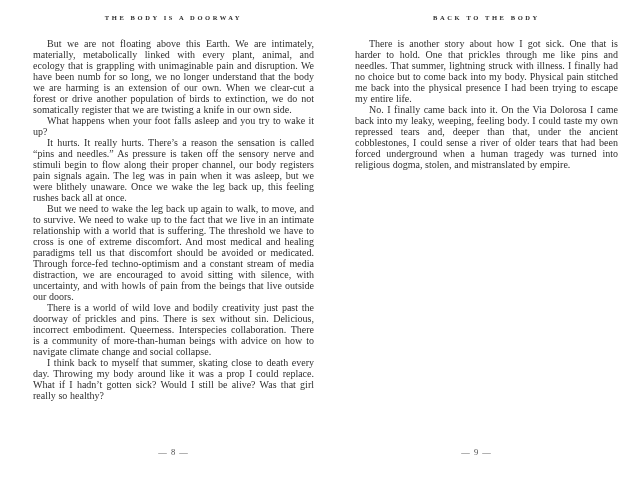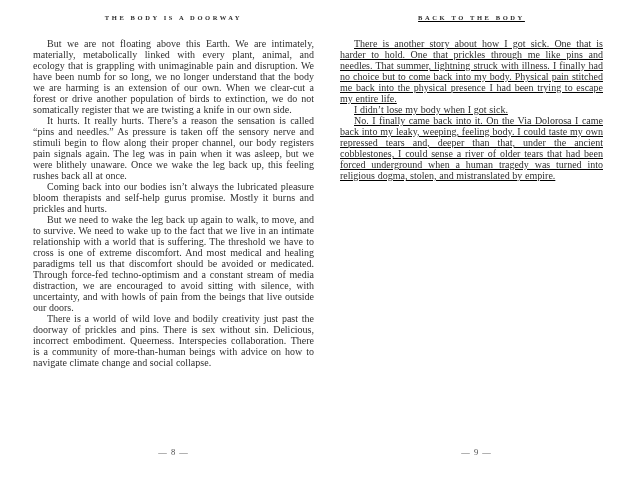--- a/index.html
+++ b/index.html
@@ -13,21 +13,21 @@
     height: 478px;
     background: #ffffff;
     overflow: hidden;
     font-family: "Liberation Serif", "DejaVu Serif", serif;
   }
   .text-col {
     position: absolute;
     top: 14px;
   }
   .col-left  { left: 33px;  width: 281px; }
-  .col-right { left: 340px; width: 263px; text-decoration: underline; }
+  .col-right { left: 355px; width: 263px; }
   .running-head {
     text-align: center;
     font-size: 6.5px;
     font-weight: 700;
     letter-spacing: 2.6px;
     color: #2b2b2b;
     margin: 0 0 17px 0;
     text-transform: uppercase;
     white-space: nowrap;
   }
@@ -54,32 +54,32 @@
 </style>
 </head>
 <body>
 
 <div class="spread">
 
   <div class="text-col col-left">
     <div class="running-head">THE BODY IS A DOORWAY</div>
     <div class="body-text">
       <p>But we are not floating above this Earth. We are intimately, materially, metabolically linked with every plant, animal, and ecology that is grappling with unimaginable pain and disruption. We have been numb for so long, we no longer understand that the body we are harming is an extension of our own. When we clear-cut a forest or drive another population of birds to extinction, we do not somatically register that we are twisting a knife in our own side.</p>
+      <p>What happens when your foot falls asleep and you try to wake it up?</p>
       <p>It hurts. It really hurts. There’s a reason the sensation is called “pins and needles.” As pressure is taken off the sensory nerve and stimuli begin to flow along their proper channel, our body registers pain signals again. The leg was in pain when it was asleep, but we were blithely unaware. Once we wake the leg back up, this feeling rushes back all at once.</p>
-      <p>Coming back into our bodies isn’t always the lubricated pleasure bloom therapists and self-help gurus promise. Mostly it burns and prickles and hurts.</p>
       <p><span>But we </span><span class="italic">need</span><span> to wake the leg back up again to walk, to move, and to survive. We need to wake up to the fact that we live in an intimate relationship with a world that is suffering. The threshold we have to cross is one of extreme discomfort. And most medical and healing paradigms tell us that discomfort should be avoided or medicated. Through force-fed techno-optimism and a constant stream of media distraction, we are encouraged to avoid sitting with silence, with uncertainty, and with howls of pain from the beings that live outside our doors.</span></p>
       <p>There is a world of wild love and bodily creativity just past the doorway of prickles and pins. There is sex without sin. Delicious, incorrect embodiment. Queerness. Interspecies collaboration. There is a community of more-than-human beings with advice on how to navigate climate change and social collapse.</p>
+      <p>I think back to myself that summer, skating close to death every day. Throwing my body around like it was a prop I could replace. What if I hadn’t gotten sick? Would I still be alive? Was that girl really so healthy?</p>
     </div>
   </div>
 
   <div class="text-col col-right">
     <div class="running-head">BACK TO THE BODY</div>
     <div class="body-text">
       <p>There is another story about how I got sick. One that is harder to hold. One that prickles through me like pins and needles. That summer, lightning struck with illness. I finally had no choice but to come back into my body. Physical pain stitched me back into the physical presence I had been trying to escape my entire life.</p>
-      <p>I didn’t lose my body when I got sick.</p>
       <p>No. I finally came back into it. On the Via Dolorosa I came back into my leaky, weeping, feeling body. I could taste my own repressed tears and, deeper than that, under the ancient cobblestones, I could sense a river of older tears that had been forced underground when a human tragedy was turned into religious dogma, stolen, and mistranslated by empire.</p>
     </div>
   </div>
 
   <div class="folio folio-left">— 8 —</div>
   <div class="folio folio-right">— 9 —</div>
 
 </div>
 
 </body></html>

